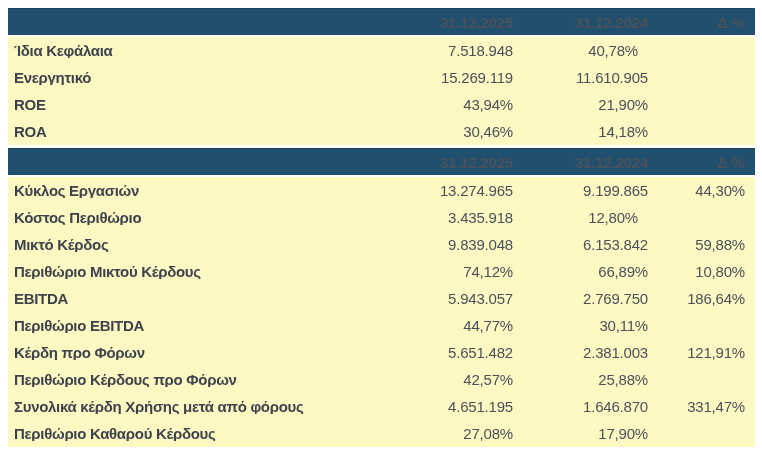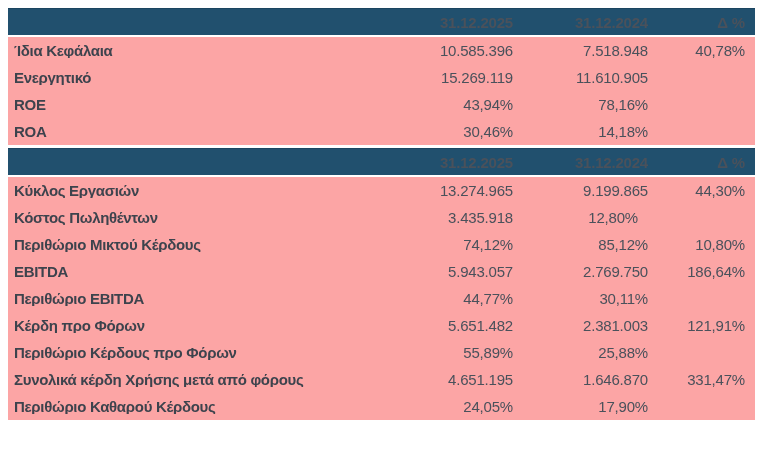--- a/index.html
+++ b/index.html
@@ -29,21 +29,21 @@
     color: #ffffff;
   }
   .thead .cell {
     font-weight: bold;
     font-size: 15px;
     letter-spacing: -0.2px;
     white-space: nowrap;
   }
   .tbody {
     margin-top: 2px;
-    background: #fca5a5;
+    background: #fef9c3;
   }
   .section-2 .thead { margin-top: 3px; }
   .trow {
     display: grid;
     grid-template-columns: 1fr 120px 135px 107px;
     align-items: center;
     height: 27px;
   }
   .cell { line-height: 1; }
   .cell.label {
@@ -80,33 +80,32 @@
     <div class="section-1">
       <div class="thead">
         <div class="cell label"></div>
         <div class="cell num">31.12.2025</div>
         <div class="cell num">31.12.2024</div>
         <div class="cell num delta">Δ %</div>
       </div>
       <div class="tbody">
         <div class="trow">
           <div class="cell label">Ίδια Κεφάλαια</div>
-          <div class="cell num">10.585.396</div>
           <div class="cell num">7.518.948</div>
           <div class="cell num delta">40,78%</div>
         </div>
         <div class="trow">
           <div class="cell label">Ενεργητικό</div>
           <div class="cell num">15.269.119</div>
           <div class="cell num">11.610.905</div>
         </div>
         <div class="trow">
           <div class="cell label">ROE</div>
           <div class="cell num">43,94%</div>
-          <div class="cell num">78,16%</div>
+          <div class="cell num">21,90%</div>
           <div class="cell num delta"></div>
         </div>
         <div class="trow">
           <div class="cell label">ROA</div>
           <div class="cell num">30,46%</div>
           <div class="cell num">14,18%</div>
           <div class="cell num delta"></div>
         </div>
       </div>
     </div>
@@ -119,28 +118,34 @@
         <div class="cell num delta">Δ %</div>
       </div>
       <div class="tbody">
         <div class="trow">
           <div class="cell label">Κύκλος Εργασιών</div>
           <div class="cell num">13.274.965</div>
           <div class="cell num">9.199.865</div>
           <div class="cell num delta">44,30%</div>
         </div>
         <div class="trow">
-          <div class="cell label"><span>Κόστος </span><span class="squiggle">Πωληθέντων</span></div>
+          <div class="cell label"><span>Κόστος </span><span class="squiggle">Περιθώριο</span></div>
           <div class="cell num">3.435.918</div>
           <div class="cell num delta">12,80%</div>
         </div>
         <div class="trow">
+          <div class="cell label">Μικτό Κέρδος</div>
+          <div class="cell num">9.839.048</div>
+          <div class="cell num">6.153.842</div>
+          <div class="cell num delta">59,88%</div>
+        </div>
+        <div class="trow">
           <div class="cell label">Περιθώριο Μικτού Κέρδους</div>
           <div class="cell num">74,12%</div>
-          <div class="cell num">85,12%</div>
+          <div class="cell num">66,89%</div>
           <div class="cell num delta">10,80%</div>
         </div>
         <div class="trow">
           <div class="cell label">EBITDA</div>
           <div class="cell num">5.943.057</div>
           <div class="cell num">2.769.750</div>
           <div class="cell num delta">186,64%</div>
         </div>
         <div class="trow">
           <div class="cell label">Περιθώριο EBITDA</div>
@@ -149,33 +154,33 @@
           <div class="cell num delta"></div>
         </div>
         <div class="trow">
           <div class="cell label">Κέρδη προ Φόρων</div>
           <div class="cell num">5.651.482</div>
           <div class="cell num">2.381.003</div>
           <div class="cell num delta">121,91%</div>
         </div>
         <div class="trow">
           <div class="cell label">Περιθώριο Κέρδους προ Φόρων</div>
-          <div class="cell num">55,89%</div>
+          <div class="cell num">42,57%</div>
           <div class="cell num">25,88%</div>
           <div class="cell num delta"></div>
         </div>
         <div class="trow">
           <div class="cell label">Συνολικά κέρδη Χρήσης μετά από φόρους</div>
           <div class="cell num">4.651.195</div>
           <div class="cell num">1.646.870</div>
           <div class="cell num delta">331,47%</div>
         </div>
         <div class="trow">
           <div class="cell label">Περιθώριο Καθαρού Κέρδους</div>
-          <div class="cell num">24,05%</div>
+          <div class="cell num">27,08%</div>
           <div class="cell num">17,90%</div>
           <div class="cell num delta"></div>
         </div>
       </div>
     </div>
 
   </div>
 </div>
 
 </body></html>

